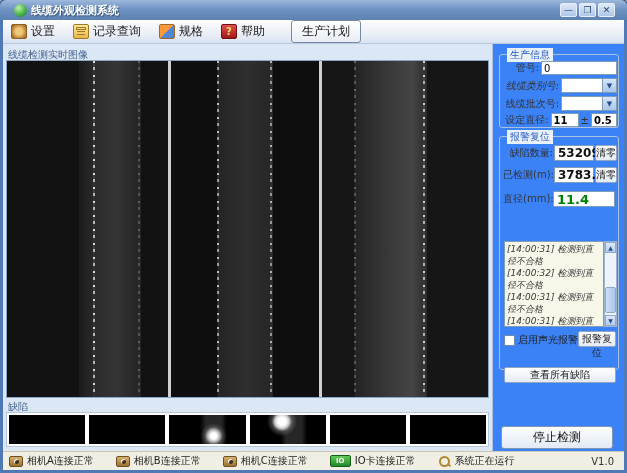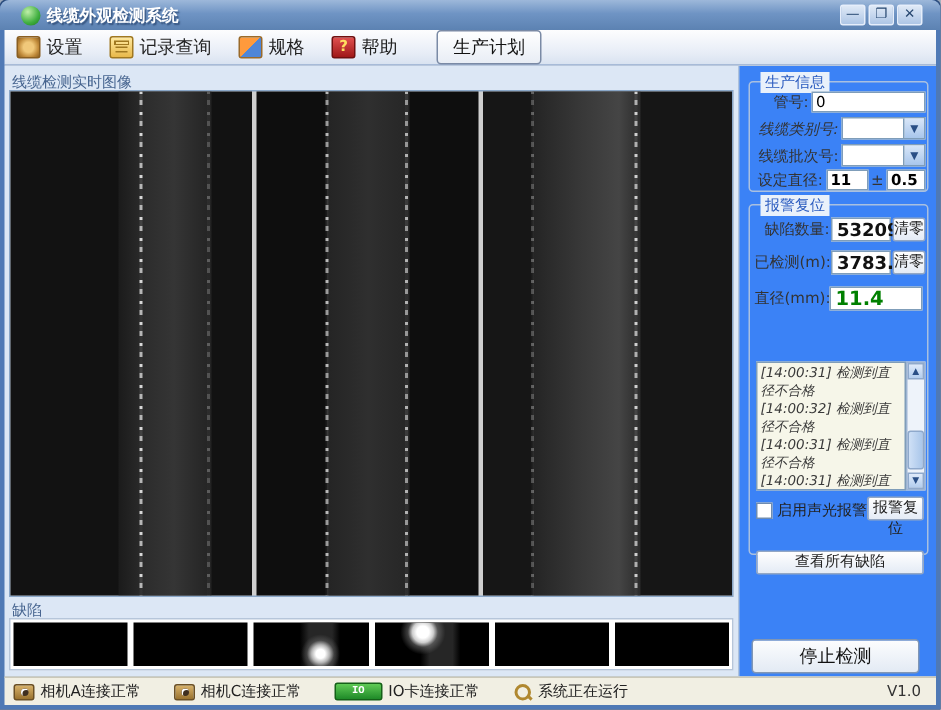--- a/index.html
+++ b/index.html
@@ -99,22 +99,22 @@
   #stop-btn{position:absolute;left:8px;top:382px;width:112px;height:23px;border:1px solid #8096b5;border-radius:3px;
     background:linear-gradient(#fcfdfe,#e3eaf4);font-size:12px;color:#111;text-align:center;line-height:21px;cursor:pointer;}
 
   
   #statusbar{position:absolute;left:3px;top:451px;width:621px;height:19px;background:#f1efe3;border-top:1px solid #cbc8b8;
     display:flex;align-items:center;font-size:10px;color:#222;padding:0 6px;gap:22px;}
   .sitem{display:flex;align-items:center;gap:4px;white-space:nowrap;}
   #sb-version{margin-left:auto;color:#333;padding-right:4px;}
   .cam-ico{width:14px;height:11px;background:linear-gradient(#d8b26a,#9a7330);border:1px solid #6b5025;border-radius:2px;position:relative;}
   .cam-ico::after{content:"";position:absolute;left:4px;top:2px;width:5px;height:5px;border-radius:50%;background:#403020;box-shadow:inset 1px 1px 0 #fff;}
-  .io-ico{width:32px;height:12px;background:linear-gradient(#5fca55,#1f8a28);border:1px solid #156018;border-radius:2px;
-    color:#fff;font-size:7px;font-weight:bold;text-align:center;line-height:11px;font-family:Liberation Mono, monospace;}
+  .io-ico{width:21px;height:12px;background:linear-gradient(#5fca55,#1f8a28);border:1px solid #156018;border-radius:2px;
+    color:#fff;font-size:7px;font-weight:bold;text-align:center;line-height:11px;}
   .mag-ico{width:13px;height:13px;position:relative;}
   .mag-ico::before{content:"";position:absolute;left:1px;top:1px;width:7px;height:7px;border:2px solid #b08830;border-radius:50%;}
   .mag-ico::after{content:"";position:absolute;left:9px;top:9px;width:4px;height:2px;background:#b08830;transform:rotate(45deg);}
 </style>
 </head>
 <body>
 
 <div id="window">
 
   <div id="titlebar">
@@ -254,20 +254,24 @@
     </div>
   </div>
 
   <div id="statusbar">
     <span class="sitem">
       <span class="cam-ico"></span>
       <span>相机A连接正常</span>
     </span>
     <span class="sitem">
       <span class="cam-ico"></span>
+      <span>相机B连接正常</span>
+    </span>
+    <span class="sitem">
+      <span class="cam-ico"></span>
       <span>相机C连接正常</span>
     </span>
     <span class="sitem">
       <span class="io-ico">IO</span>
       <span>IO卡连接正常</span>
     </span>
     <span class="sitem">
       <span class="mag-ico"></span>
       <span>系统正在运行</span>
     </span>

